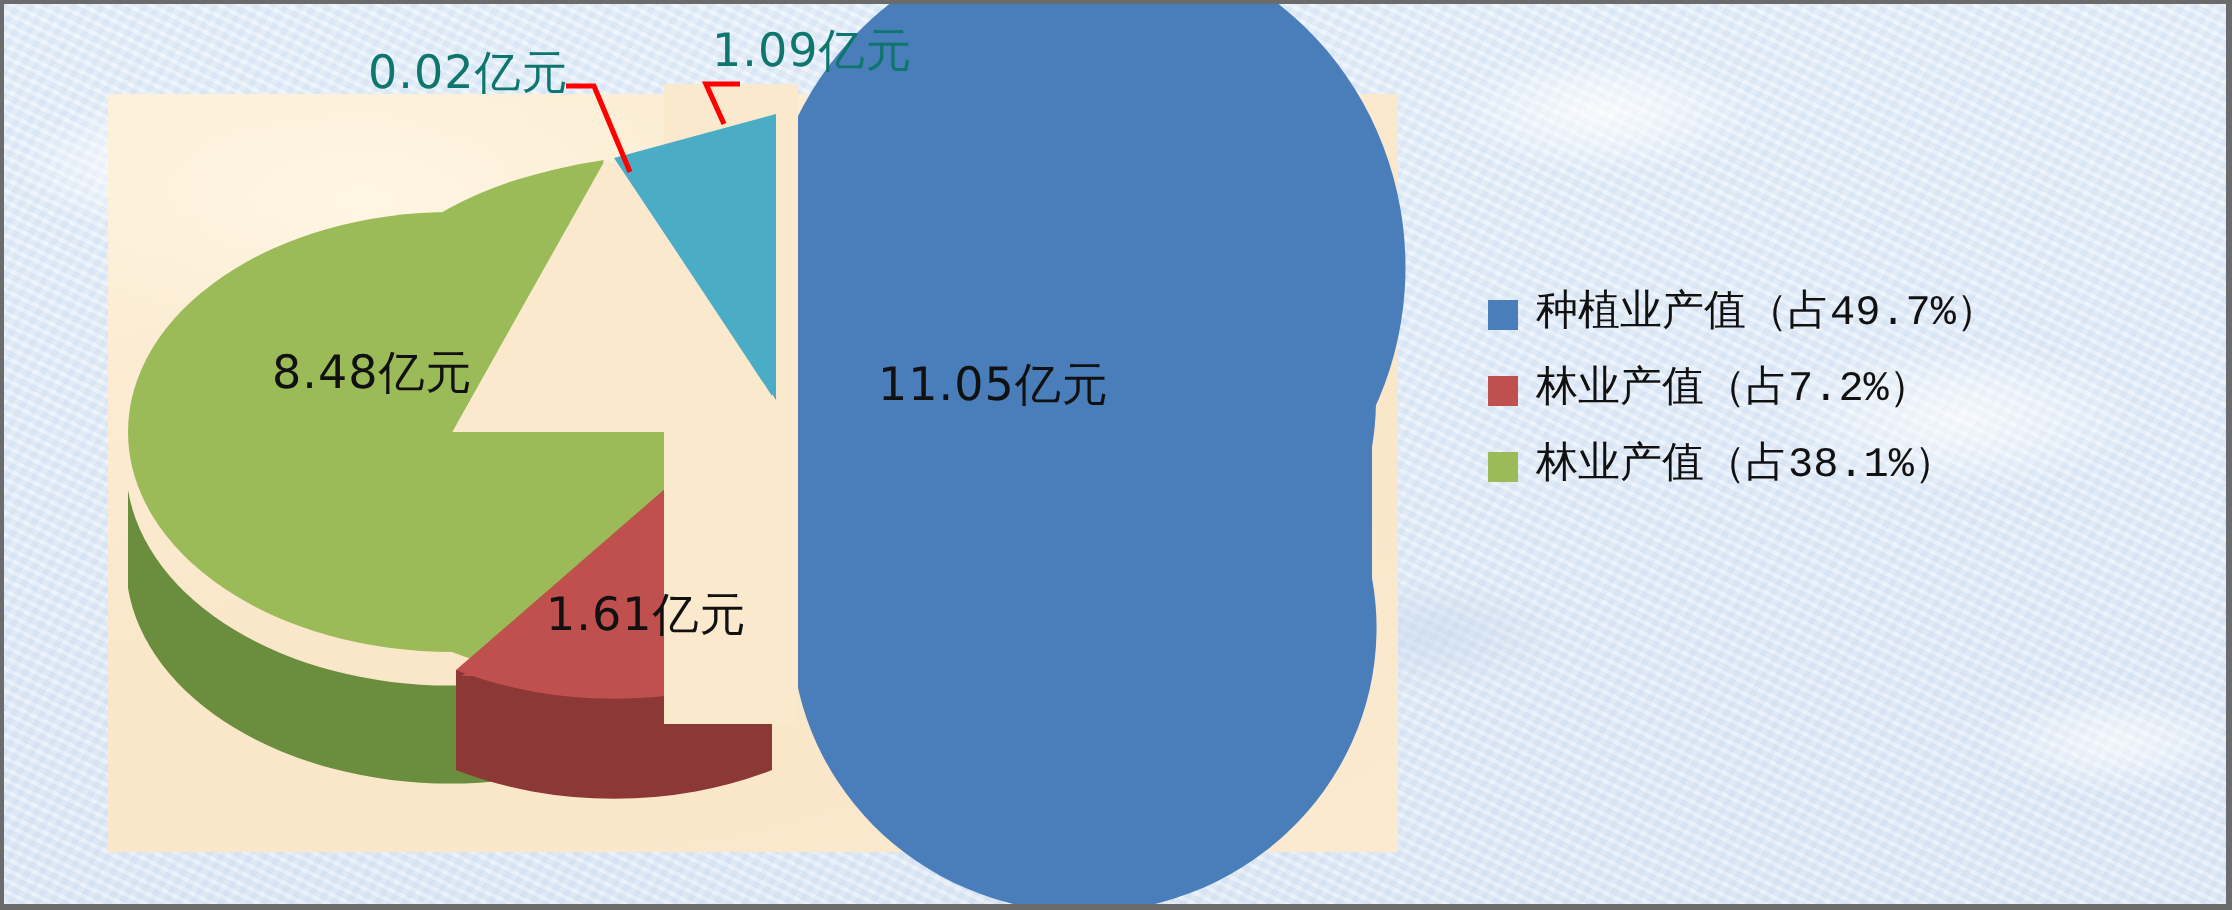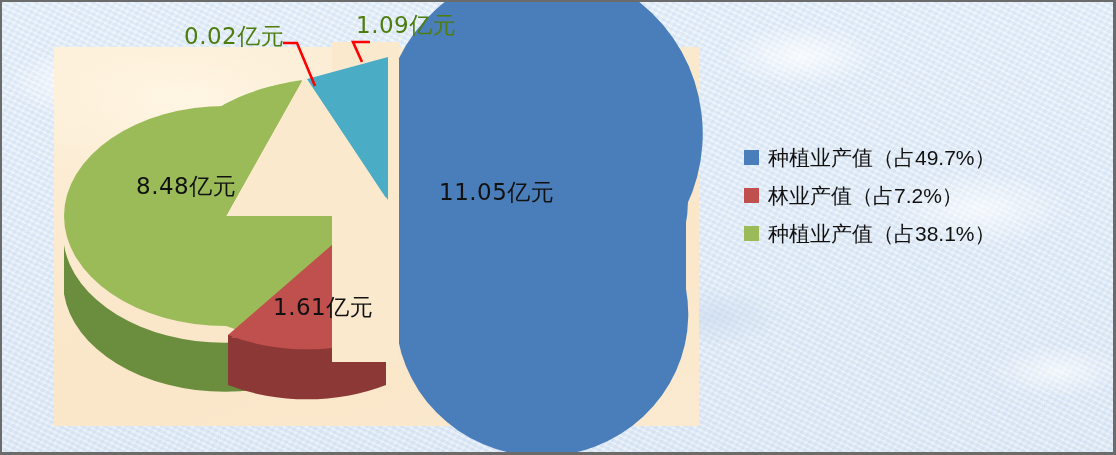--- a/index.html
+++ b/index.html
@@ -65,21 +65,21 @@
   .slice-label {
     font-family: "DejaVu Sans", "Liberation Sans", sans-serif;
     font-size: 23px;
     fill: #111111;
     letter-spacing: 0.5px;
   }
   .callout-label {
     position: absolute;
     font-family: "DejaVu Sans", "Liberation Sans", sans-serif;
     font-size: 23px;
-    color: #4d7c0f;
+    color: #0f766e;
     white-space: nowrap;
     letter-spacing: 0.5px;
   }
   #legend {
     position: absolute;
     left: 742px;
     top: 136px;
     width: 370px;
   }
   .legend-row {
@@ -87,21 +87,21 @@
     align-items: center;
     height: 38px;
   }
   .legend-swatch {
     width: 15px;
     height: 15px;
     flex: 0 0 15px;
     margin-right: 9px;
   }
   .legend-text {
-    font-family: Liberation Sans, sans-serif;
+    font-family: Liberation Mono, monospace;
     font-size: 21px;
     color: #111111;
     white-space: nowrap;
     line-height: 1;
     letter-spacing: 0px;
   }
 </style>
 </head>
 <body>
 
@@ -189,20 +189,20 @@
       <span class="legend-text">种植业产值（占49.7%）</span>
     </div>
 
     <div class="legend-row">
       <span class="legend-swatch" style="background:#c0504d;"></span>
       <span class="legend-text">林业产值（占7.2%）</span>
     </div>
 
     <div class="legend-row">
       <span class="legend-swatch" style="background:#9bbb59;"></span>
-      <span class="legend-text">种植业产值（占38.1%）</span>
+      <span class="legend-text">林业产值（占38.1%）</span>
     </div>
 
 
 
   </div>
 
 </div>
 
 </body></html>

